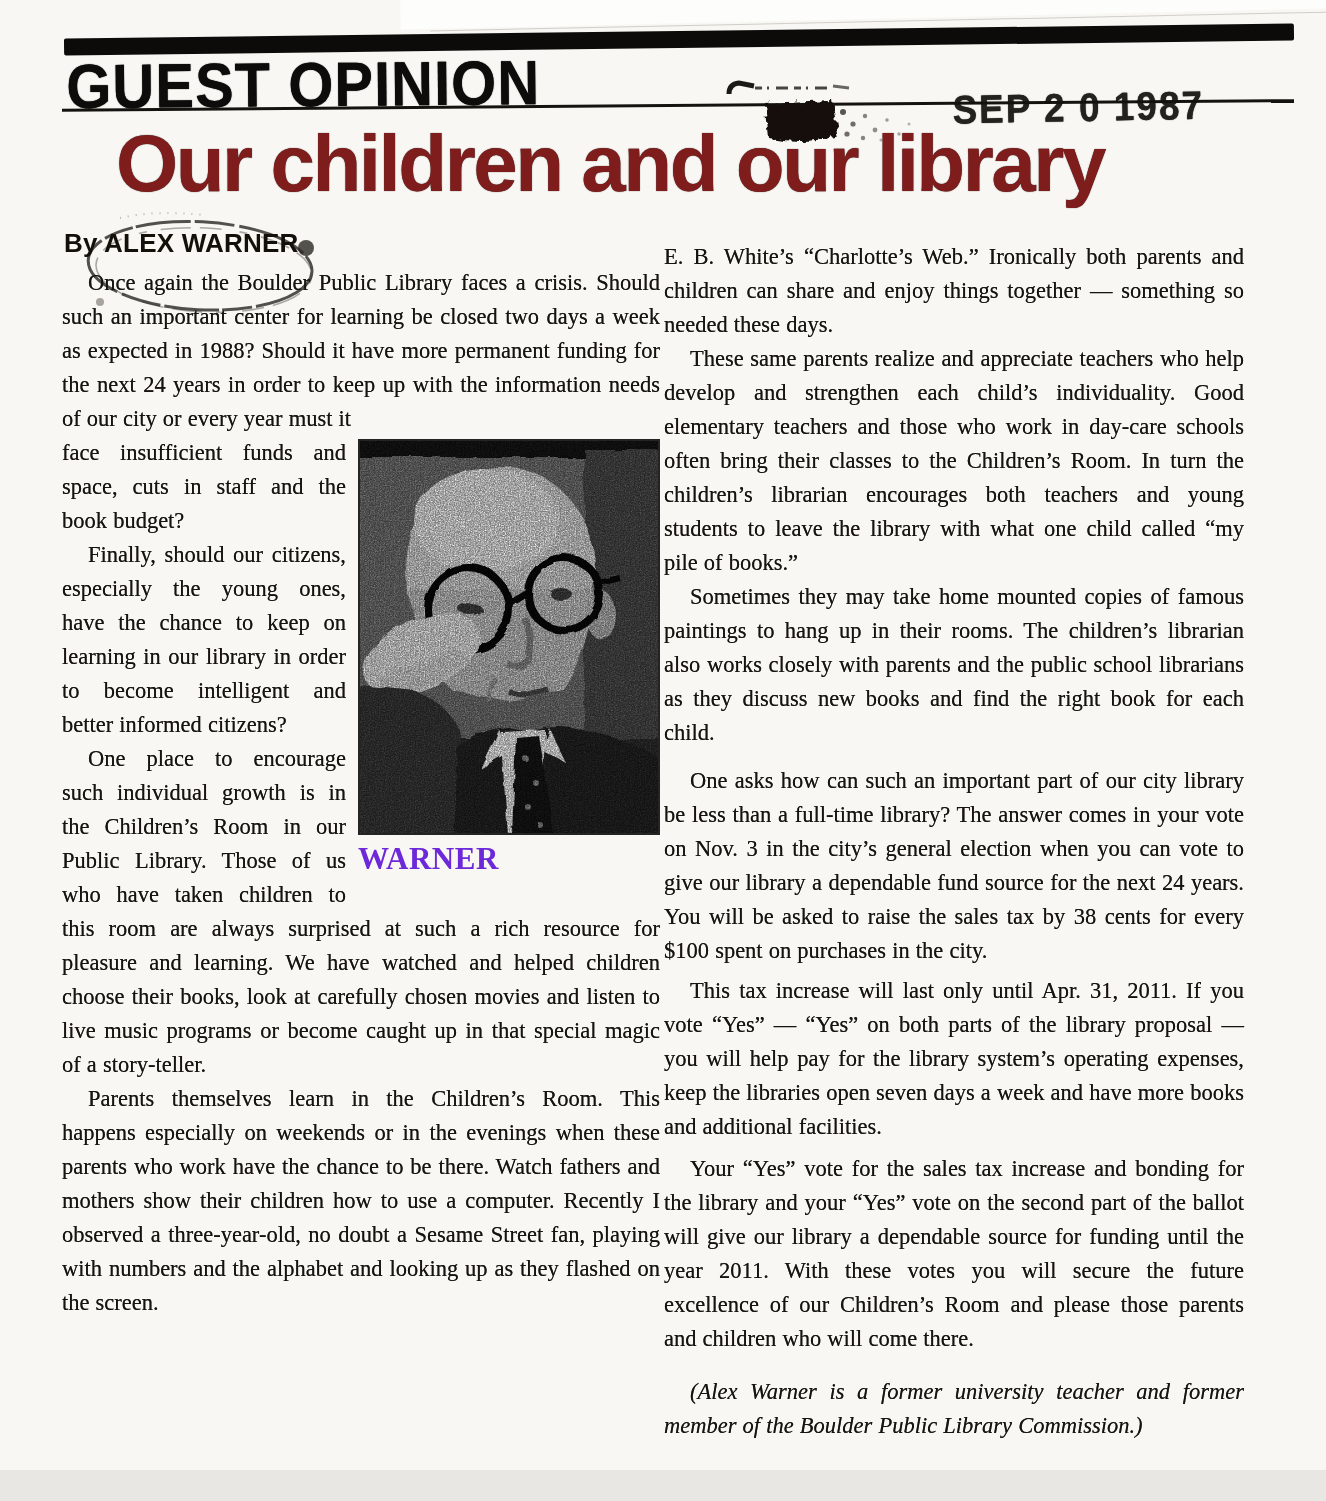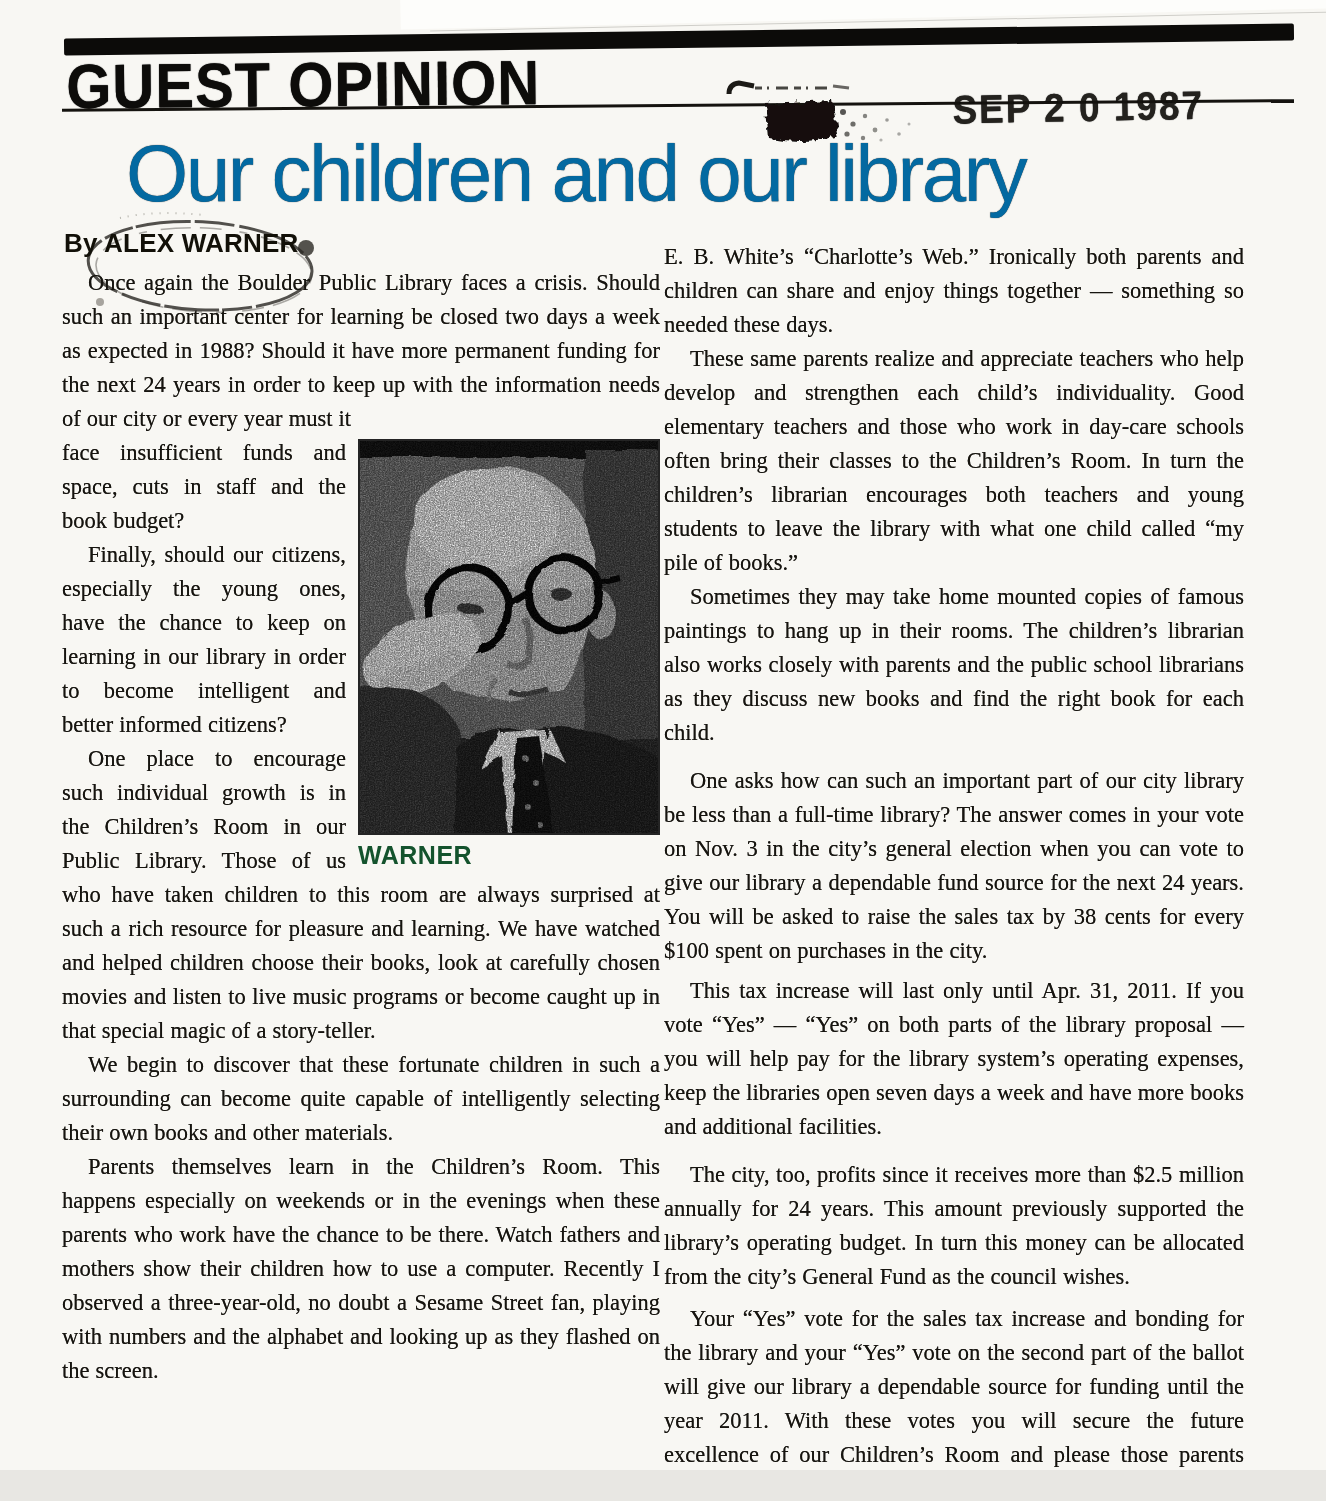--- a/index.html
+++ b/index.html
@@ -25,23 +25,23 @@
     font-size:58px;letter-spacing:1px;color:#0d0c0a;
     transform:rotate(-0.5deg) scaleY(1.08);transform-origin:left top;
     text-shadow:0 0 1px #000;}
   .header-rule{position:absolute;left:62px;top:104px;width:1232px;height:3px;
     background:#15130f;transform:rotate(-0.45deg);}
   .datestamp{position:absolute;left:952px;top:88px;
     font-family:"Liberation Sans",sans-serif;font-weight:bold;
     font-size:37px;letter-spacing:2px;color:#14120e;opacity:.93;
     transform:rotate(-1.1deg) scaleY(1.08);transform-origin:left top;
     text-shadow:0 0 1px #000;}
-  .headline{position:absolute;left:110px;top:112px;margin:16px;
-    font-family:"Liberation Sans",sans-serif;font-weight:normal;
-    font-size:80px;letter-spacing:-2.5px;color:#0369a1;
+  .headline{position:absolute;left:110px;top:112px;margin:6px;
+    font-family:"Liberation Sans",sans-serif;font-weight:bold;
+    font-size:80px;letter-spacing:-2.5px;color:#7f1d1d;
     text-shadow:0 0 1px rgba(0,0,0,.85);white-space:nowrap;}
 
   .ink-smudge{position:absolute;left:715px;top:72px;}
   .pen-circle{position:absolute;left:78px;top:208px;}
 
   
   .columns{position:absolute;left:62px;top:226px;width:1200px;display:flex;gap:4px;}
   .col-left{width:598px;}
   .col-right{width:580px;margin-top:14px;}
   .byline{font-family:"Liberation Sans",sans-serif;font-weight:bold;
@@ -49,22 +49,22 @@
   p{margin:0;text-align:justify;font-size:22.5px;line-height:34px;
     word-spacing:.5px;color:#16140f;
     text-shadow:0 0 .6px rgba(20,18,14,.75);}
   .indent{text-indent:26px;}
   .g14{margin-top:14px}.g8{margin-top:8px}.g6{margin-top:6px}.g4{margin-top:19px}
   .closing{font-style:italic;}
 
   figure.photo{float:right;width:302px;margin:3px 0 4px 12px;padding:0;}
   figure.photo svg.portrait{display:block;width:302px;height:396px;
     filter:grayscale(1) contrast(1.08) brightness(1.02);}
-  figcaption{font-family:Liberation Sans, sans-serif;font-weight:bold;
-    font-size:25px;color:#14532d;padding-top:6px;letter-spacing:.5px;}
+  figcaption{font-family:Liberation Serif, serif;font-weight:bold;
+    font-size:31px;color:#6d28d9;padding-top:6px;letter-spacing:.5px;}
 </style>
 </head>
 <body>
 
 <div class="page">
 
   <div class="scan-wedge"></div>
   <div class="scan-edge-line"></div>
 
   <div class="topbar"></div>
@@ -164,29 +164,27 @@
           </g>
           <rect width="302" height="396" filter="url(#speck)" opacity="0.45"></rect>
           <rect x="1" y="1" width="300" height="394" fill="none" stroke="#2c2a25" stroke-width="2"></rect>
         </svg>
         <figcaption>WARNER</figcaption>
       </figure>
 
       <p>face insufficient funds and space, cuts in staff and the book budget?</p>
       <p class="indent">Finally, should our citizens, especially the young ones, have the chance to keep on learning in our library in order to become intelligent and better informed citizens?</p>
       <p class="indent">One place to encourage such individual growth is in the Children’s Room in our Public Library. Those of us who have taken children to this room are always surprised at such a rich resource for pleasure and learning. We have watched and helped children choose their books, look at carefully chosen movies and listen to live music programs or become caught up in that special magic of a story-teller.</p>
-      <p class="indent">We begin to discover that these fortunate children in such a surrounding can become quite capable of intelligently selecting their own books and other materials.</p>
       <p class="indent">Parents themselves learn in the Children’s Room. This happens especially on weekends or in the evenings when these parents who work have the chance to be there. Watch fathers and mothers show their children how to use a computer. Recently I observed a three-year-old, no doubt a Sesame Street fan, playing with numbers and the alphabet and looking up as they flashed on the screen.</p>
     </div>
 
     <div class="col-right">
       <p>E. B. White’s “Charlotte’s Web.” Ironically both parents and children can share and enjoy things together — something so needed these days.</p>
       <p class="indent">These same parents realize and appreciate teachers who help develop and strengthen each child’s individuality. Good elementary teachers and those who work in day-care schools often bring their classes to the Children’s Room. In turn the children’s librarian encourages both teachers and young students to leave the library with what one child called “my pile of books.”</p>
       <p class="indent">Sometimes they may take home mounted copies of famous paintings to hang up in their rooms. The children’s librarian also works closely with parents and the public school librarians as they discuss new books and find the right book for each child.</p>
       <p class="indent g14">One asks how can such an important part of our city library be less than a full-time library? The answer comes in your vote on Nov. 3 in the city’s general election when you can vote to give our library a dependable fund source for the next 24 years. You will be asked to raise the sales tax by 38 cents for every $100 spent on purchases in the city.</p>
       <p class="indent g6">This tax increase will last only until Apr. 31, 2011. If you vote “Yes” — “Yes” on both parts of the library proposal — you will help pay for the library system’s operating expenses, keep the libraries open seven days a week and have more books and additional facilities.</p>
-      <p class="indent g14">The city, too, profits since it receives more than $2.5 million annually for 24 years. This amount previously supported the library’s operating budget. In turn this money can be allocated from the city’s General Fund as the council wishes.</p>
       <p class="indent g8">Your “Yes” vote for the sales tax increase and bonding for the library and your “Yes” vote on the second part of the ballot will give our library a dependable source for funding until the year 2011. With these votes you will secure the future excellence of our Children’s Room and please those parents and children who will come there.</p>
       <p class="indent g4 closing">(Alex Warner is a former university teacher and former member of the Boulder Public Library Commission.)</p>
     </div>
 
   </main>
 </div>
 
 </body></html>

